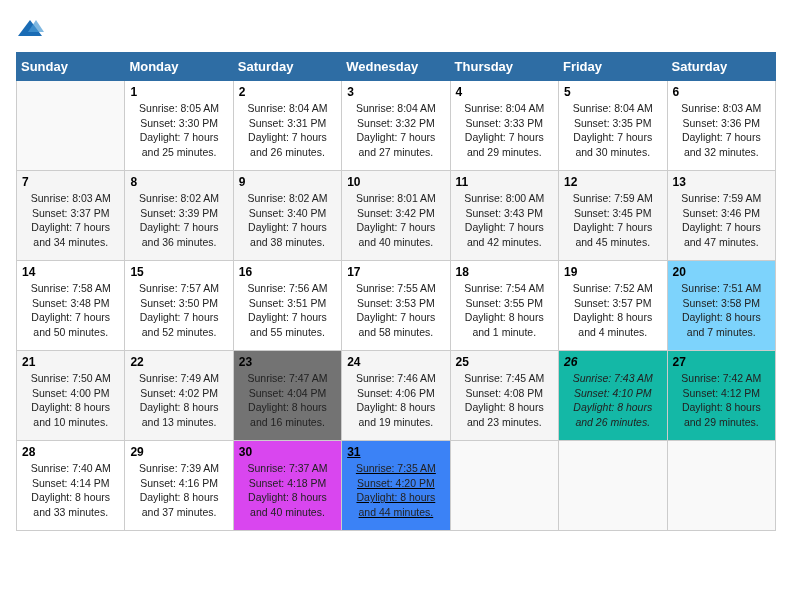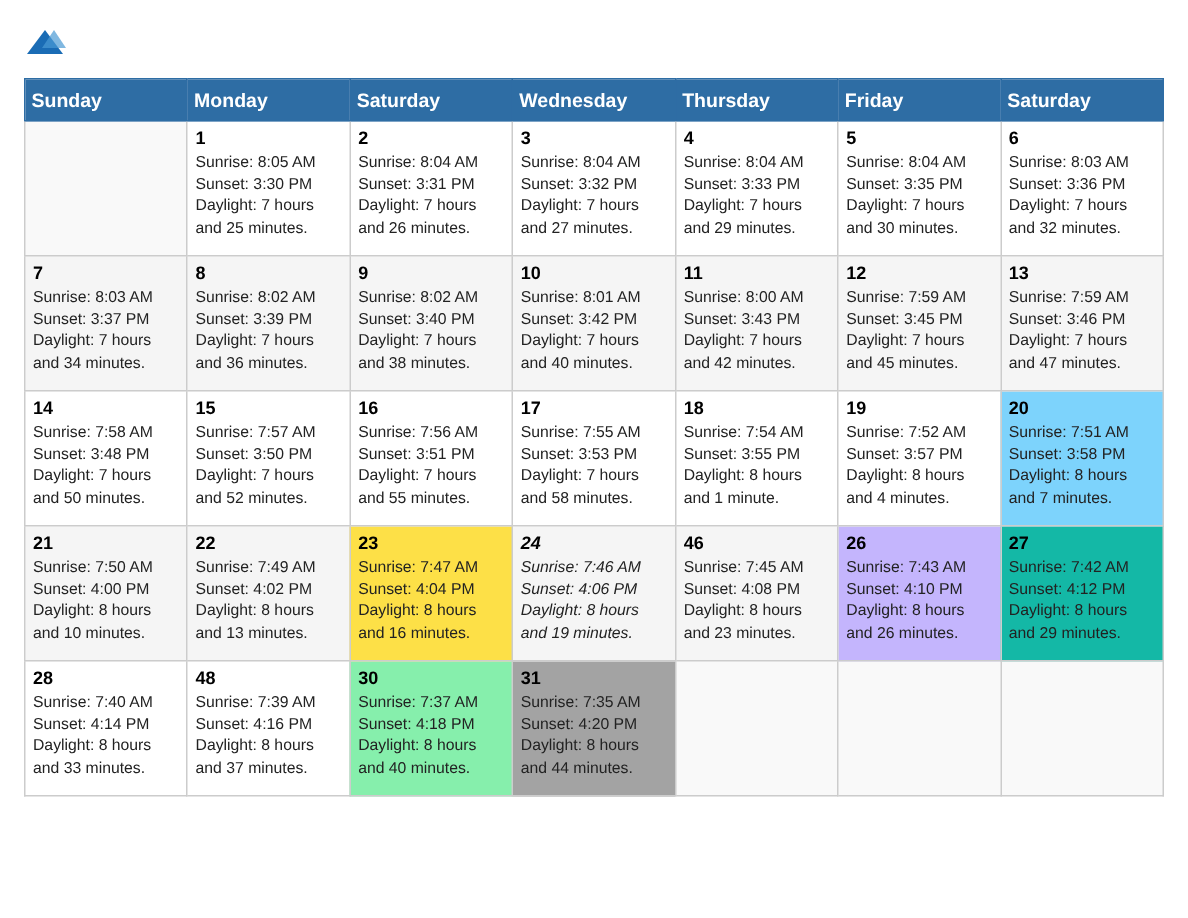--- a/index.html
+++ b/index.html
@@ -73,20 +73,21 @@
     .day-number {
       font-weight: bold;
       font-size: 12px;
       display: block;
       margin-bottom: 2px;
     }
     .cell-info {
       font-size: 10.5px;
       line-height: 1.4;
       color: #222;
+      text-align: center;
     }
     tbody tr:nth-child(odd) td {
       background: #fff;
     }
     tbody tr:nth-child(even) td {
       background: #f5f5f5;
     }
     .empty-cell {
       background: #f9f9f9 !important;
     }
@@ -213,55 +214,55 @@
       </tr>
       <tr>
         <td style="background: rgb(245, 245, 245);">
           <span class="day-number">21</span>
           <div class="cell-info">Sunrise: 7:50 AM<br>Sunset: 4:00 PM<br>Daylight: 8 hours<br>and 10 minutes.</div>
         </td>
         <td style="background: rgb(245, 245, 245);">
           <span class="day-number">22</span>
           <div class="cell-info">Sunrise: 7:49 AM<br>Sunset: 4:02 PM<br>Daylight: 8 hours<br>and 13 minutes.</div>
         </td>
-        <td style="background: #fde047;">
+        <td style="background: #737373;">
           <span class="day-number">23</span>
           <div class="cell-info">Sunrise: 7:47 AM<br>Sunset: 4:04 PM<br>Daylight: 8 hours<br>and 16 minutes.</div>
         </td>
-        <td style="background: rgb(245, 245, 245); font-style: italic;">
+        <td style="background: rgb(245, 245, 245);">
           <span class="day-number">24</span>
           <div class="cell-info">Sunrise: 7:46 AM<br>Sunset: 4:06 PM<br>Daylight: 8 hours<br>and 19 minutes.</div>
         </td>
         <td style="background: rgb(245, 245, 245);">
-          <span class="day-number">46</span>
+          <span class="day-number">25</span>
           <div class="cell-info">Sunrise: 7:45 AM<br>Sunset: 4:08 PM<br>Daylight: 8 hours<br>and 23 minutes.</div>
         </td>
-        <td style="background: #c4b5fd;">
+        <td style="background: #14b8a6; font-style: italic;">
           <span class="day-number">26</span>
           <div class="cell-info">Sunrise: 7:43 AM<br>Sunset: 4:10 PM<br>Daylight: 8 hours<br>and 26 minutes.</div>
         </td>
         <td style="background: #14b8a6;">
           <span class="day-number">27</span>
           <div class="cell-info">Sunrise: 7:42 AM<br>Sunset: 4:12 PM<br>Daylight: 8 hours<br>and 29 minutes.</div>
         </td>
       </tr>
       <tr>
         <td style="background: rgb(255, 255, 255);">
           <span class="day-number">28</span>
           <div class="cell-info">Sunrise: 7:40 AM<br>Sunset: 4:14 PM<br>Daylight: 8 hours<br>and 33 minutes.</div>
         </td>
         <td style="background: rgb(255, 255, 255);">
-          <span class="day-number">48</span>
+          <span class="day-number">29</span>
           <div class="cell-info">Sunrise: 7:39 AM<br>Sunset: 4:16 PM<br>Daylight: 8 hours<br>and 37 minutes.</div>
         </td>
-        <td style="background: #86efac;">
+        <td style="background: #d946ef;">
           <span class="day-number">30</span>
           <div class="cell-info">Sunrise: 7:37 AM<br>Sunset: 4:18 PM<br>Daylight: 8 hours<br>and 40 minutes.</div>
         </td>
-        <td style="background: #a3a3a3;">
+        <td style="background: #3b82f6; text-decoration: underline;">
           <span class="day-number">31</span>
           <div class="cell-info">Sunrise: 7:35 AM<br>Sunset: 4:20 PM<br>Daylight: 8 hours<br>and 44 minutes.</div>
         </td>
         <td class="empty-cell"></td>
         <td class="empty-cell"></td>
         <td class="empty-cell"></td>
       </tr>
     </tbody>
 </table>
 

